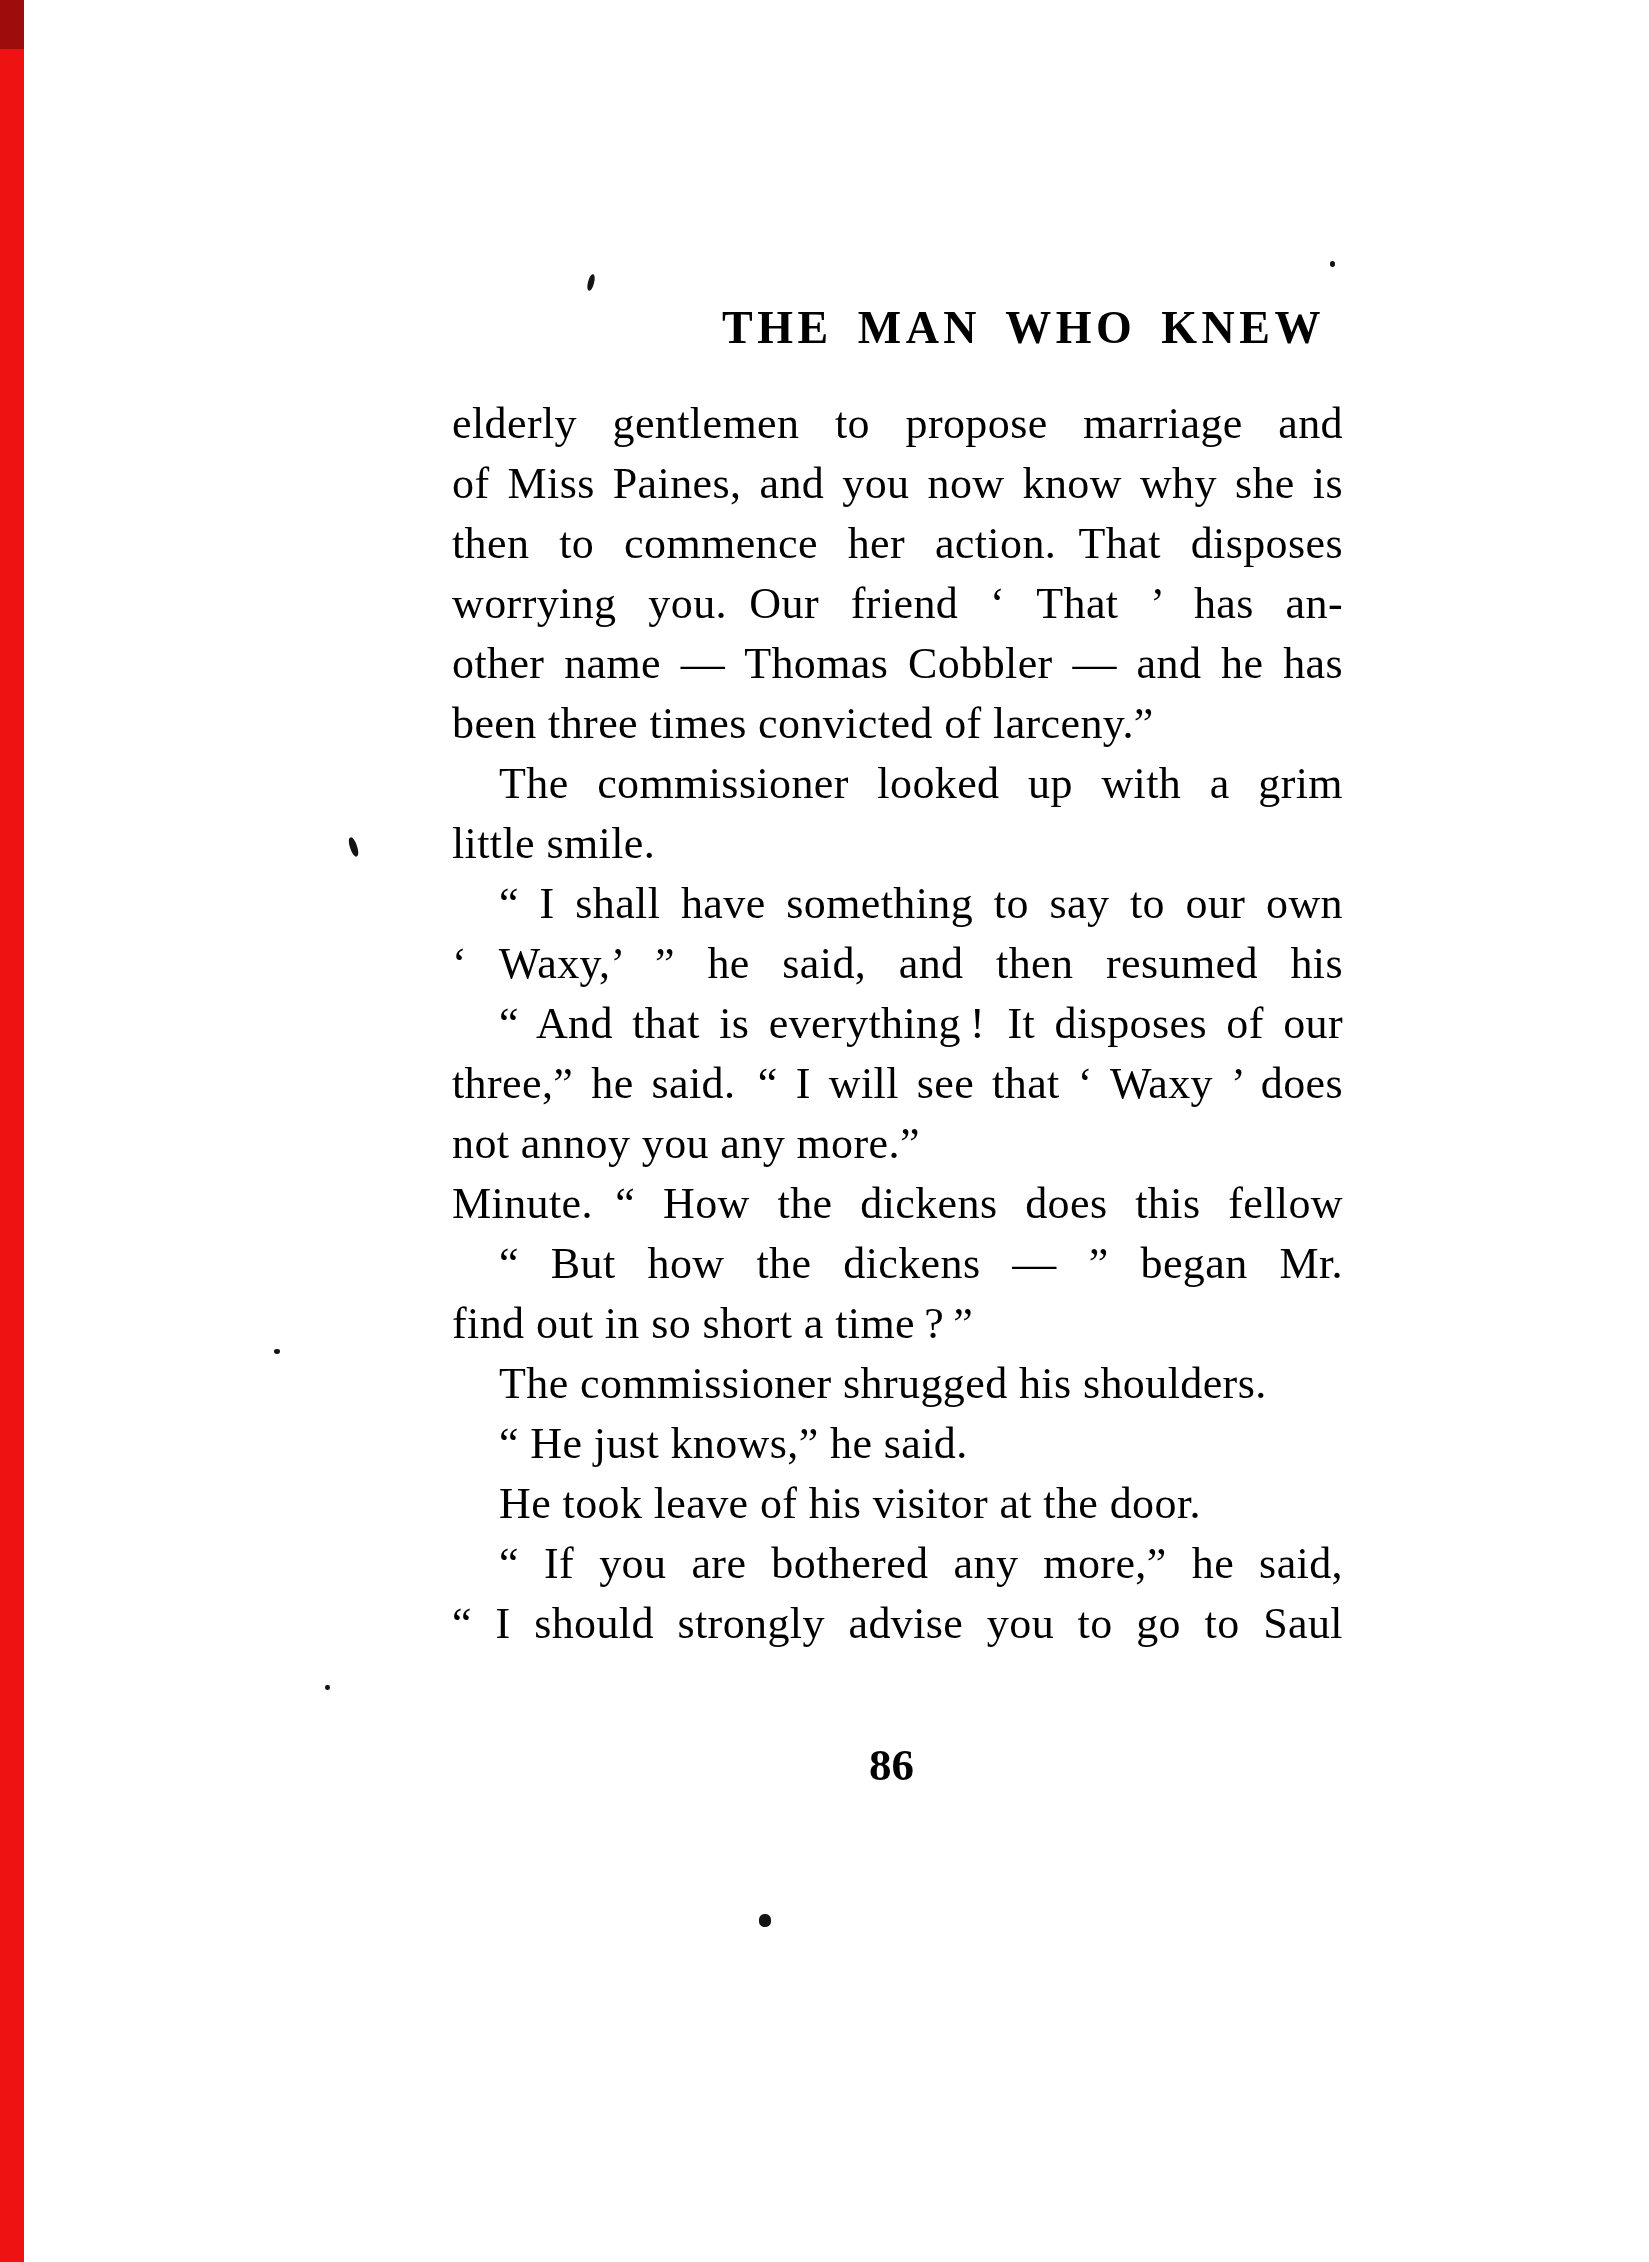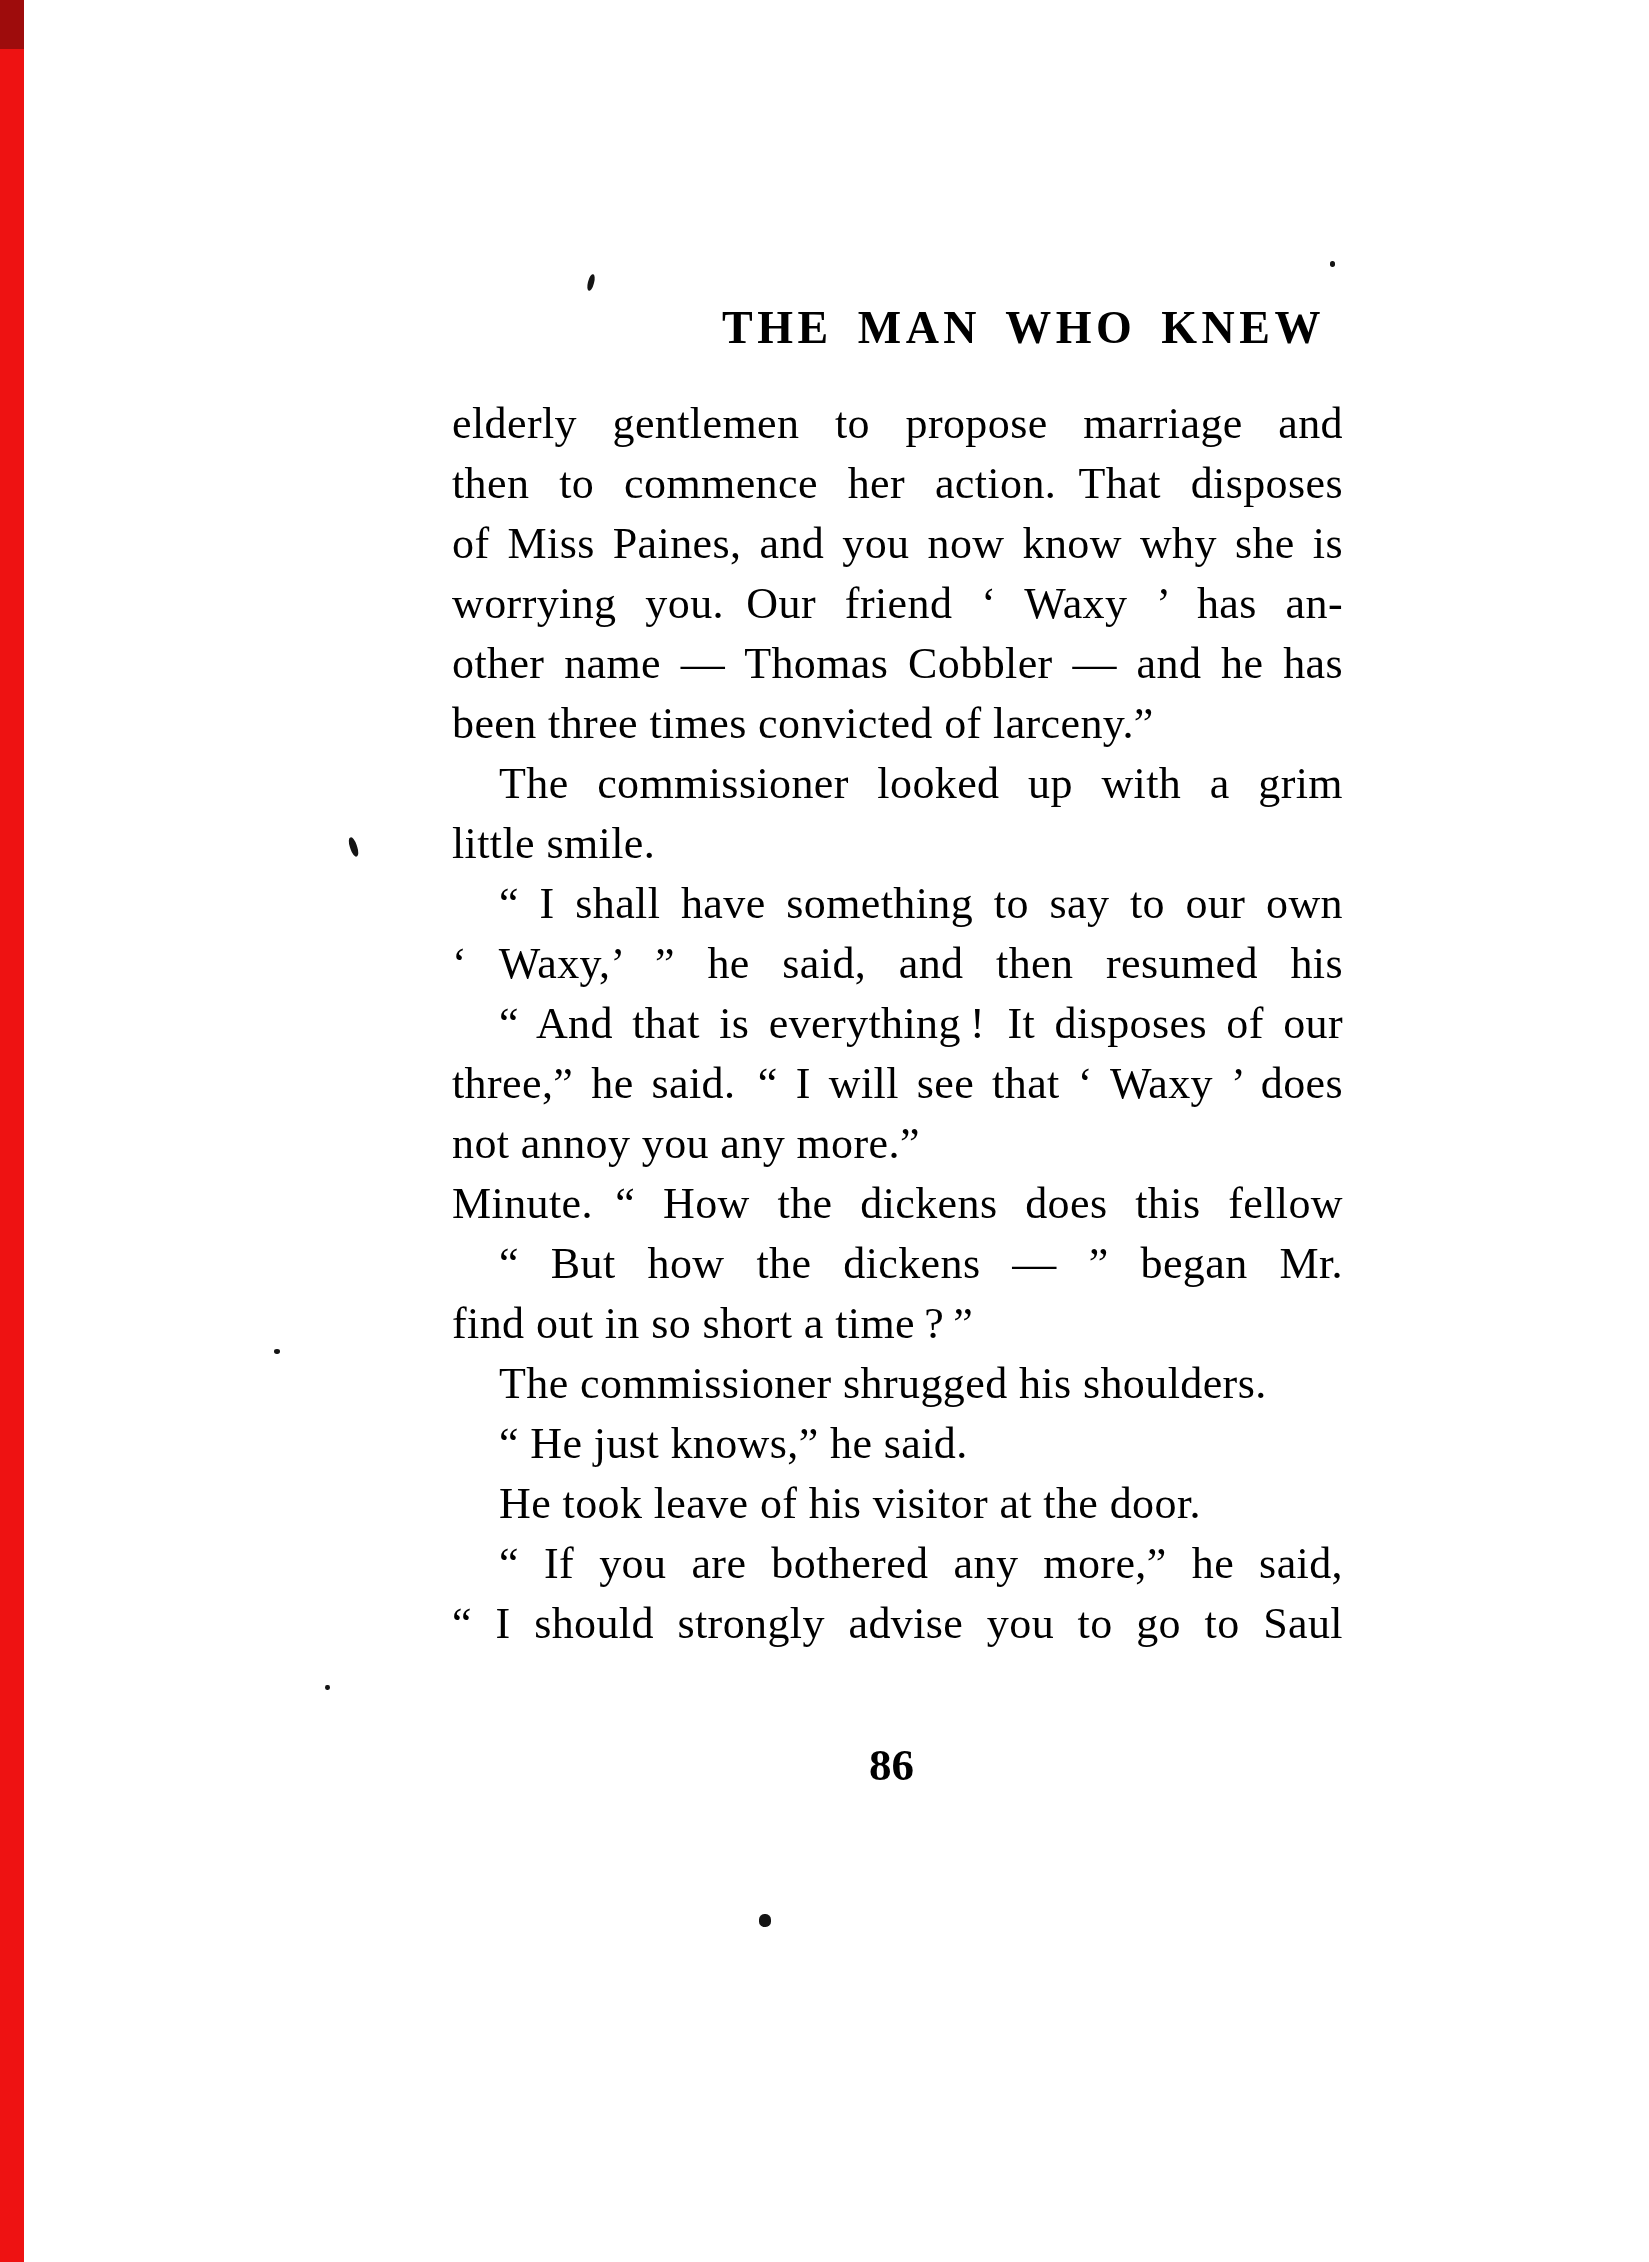--- a/index.html
+++ b/index.html
@@ -66,23 +66,23 @@
 <div class="screen">
 
   <div class="spine" style="background: rgb(238, 18, 18);">
     <div class="spine-top" style="background: rgb(158, 12, 12);"></div>
   </div>
 
   <div class="header">THE MAN WHO KNEW</div>
 
   <div class="text-block" id="text-block">
       <div class="line j">elderly gentlemen to propose marriage and</div>
+      <div class="line j">of Miss Paines, and you now know why she is</div>
       <div class="line j">then to commence her action. That disposes</div>
-      <div class="line j">of Miss Paines, and you now know why she is</div>
-      <div class="line j">worrying you. Our friend ‘ Waxy ’ has an-</div>
+      <div class="line j">worrying you. Our friend ‘ That ’ has an-</div>
       <div class="line j">other name — Thomas Cobbler — and he has</div>
       <div class="line">been three times convicted of larceny.”</div>
       <div class="line j ind">The commissioner looked up with a grim</div>
       <div class="line">little smile.</div>
       <div class="line j ind">“ I shall have something to say to our own</div>
       <div class="line j">‘ Waxy,’ ” he said, and then resumed his</div>
       <div class="line j ind">“ And that is everything ! It disposes of our</div>
       <div class="line j">three,” he said. “ I will see that ‘ Waxy ’ does</div>
       <div class="line">not annoy you any more.”</div>
       <div class="line j">Minute. “ How the dickens does this fellow</div>

